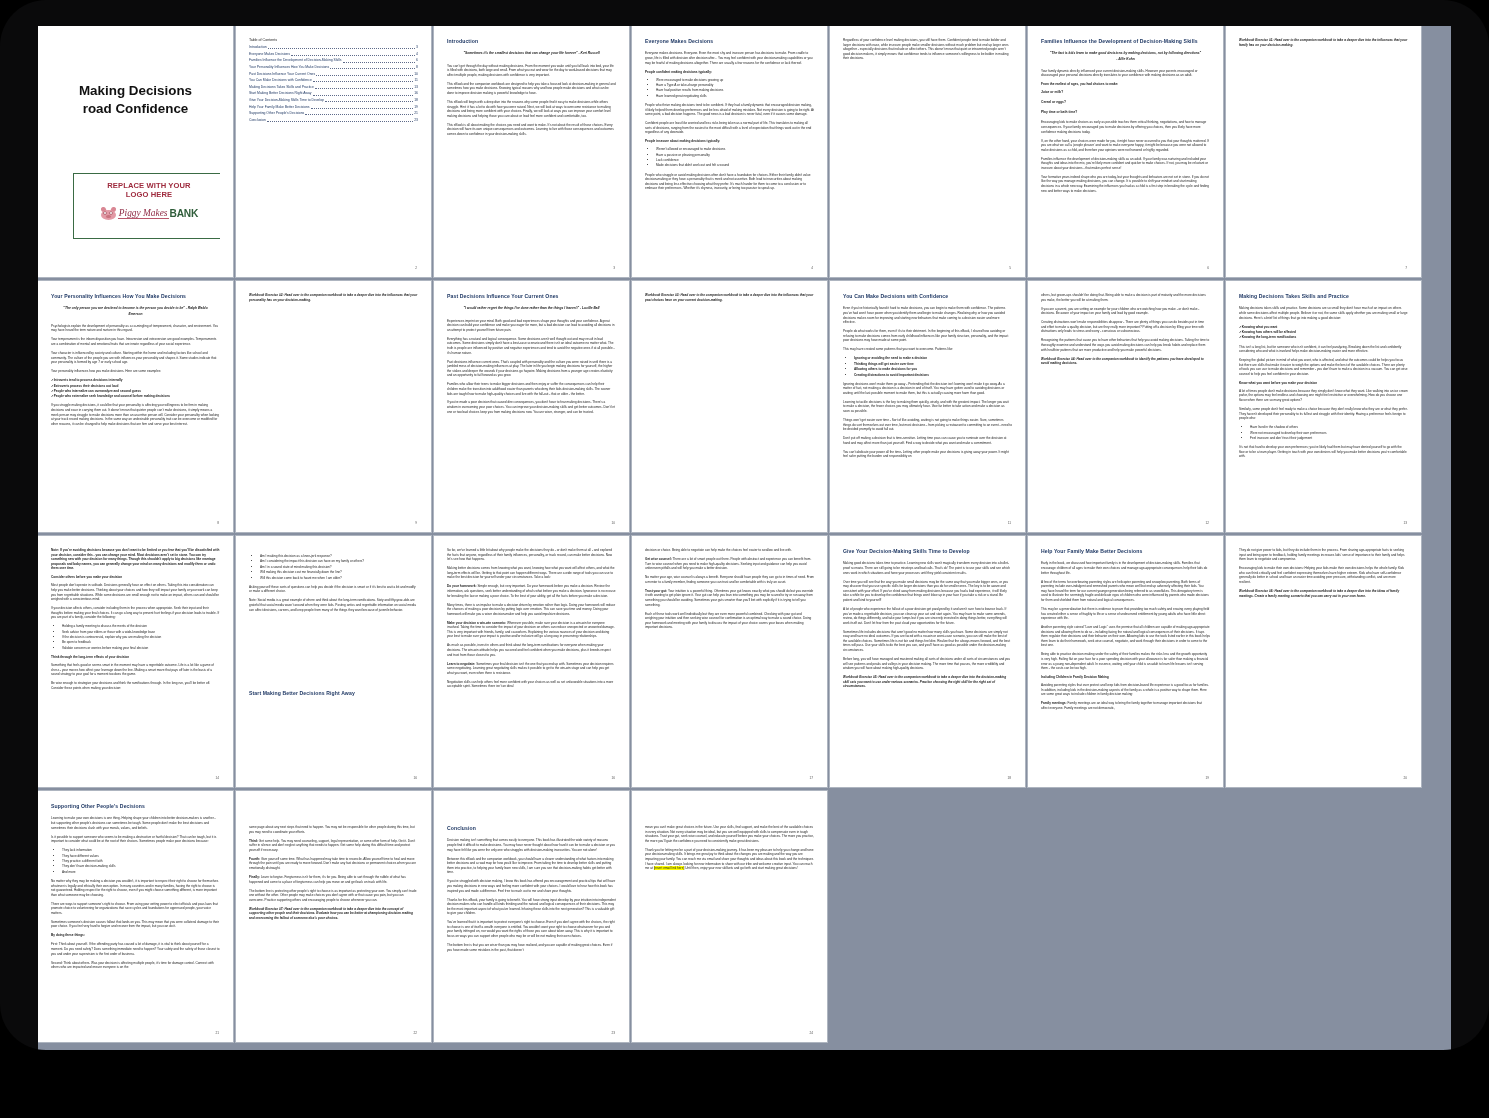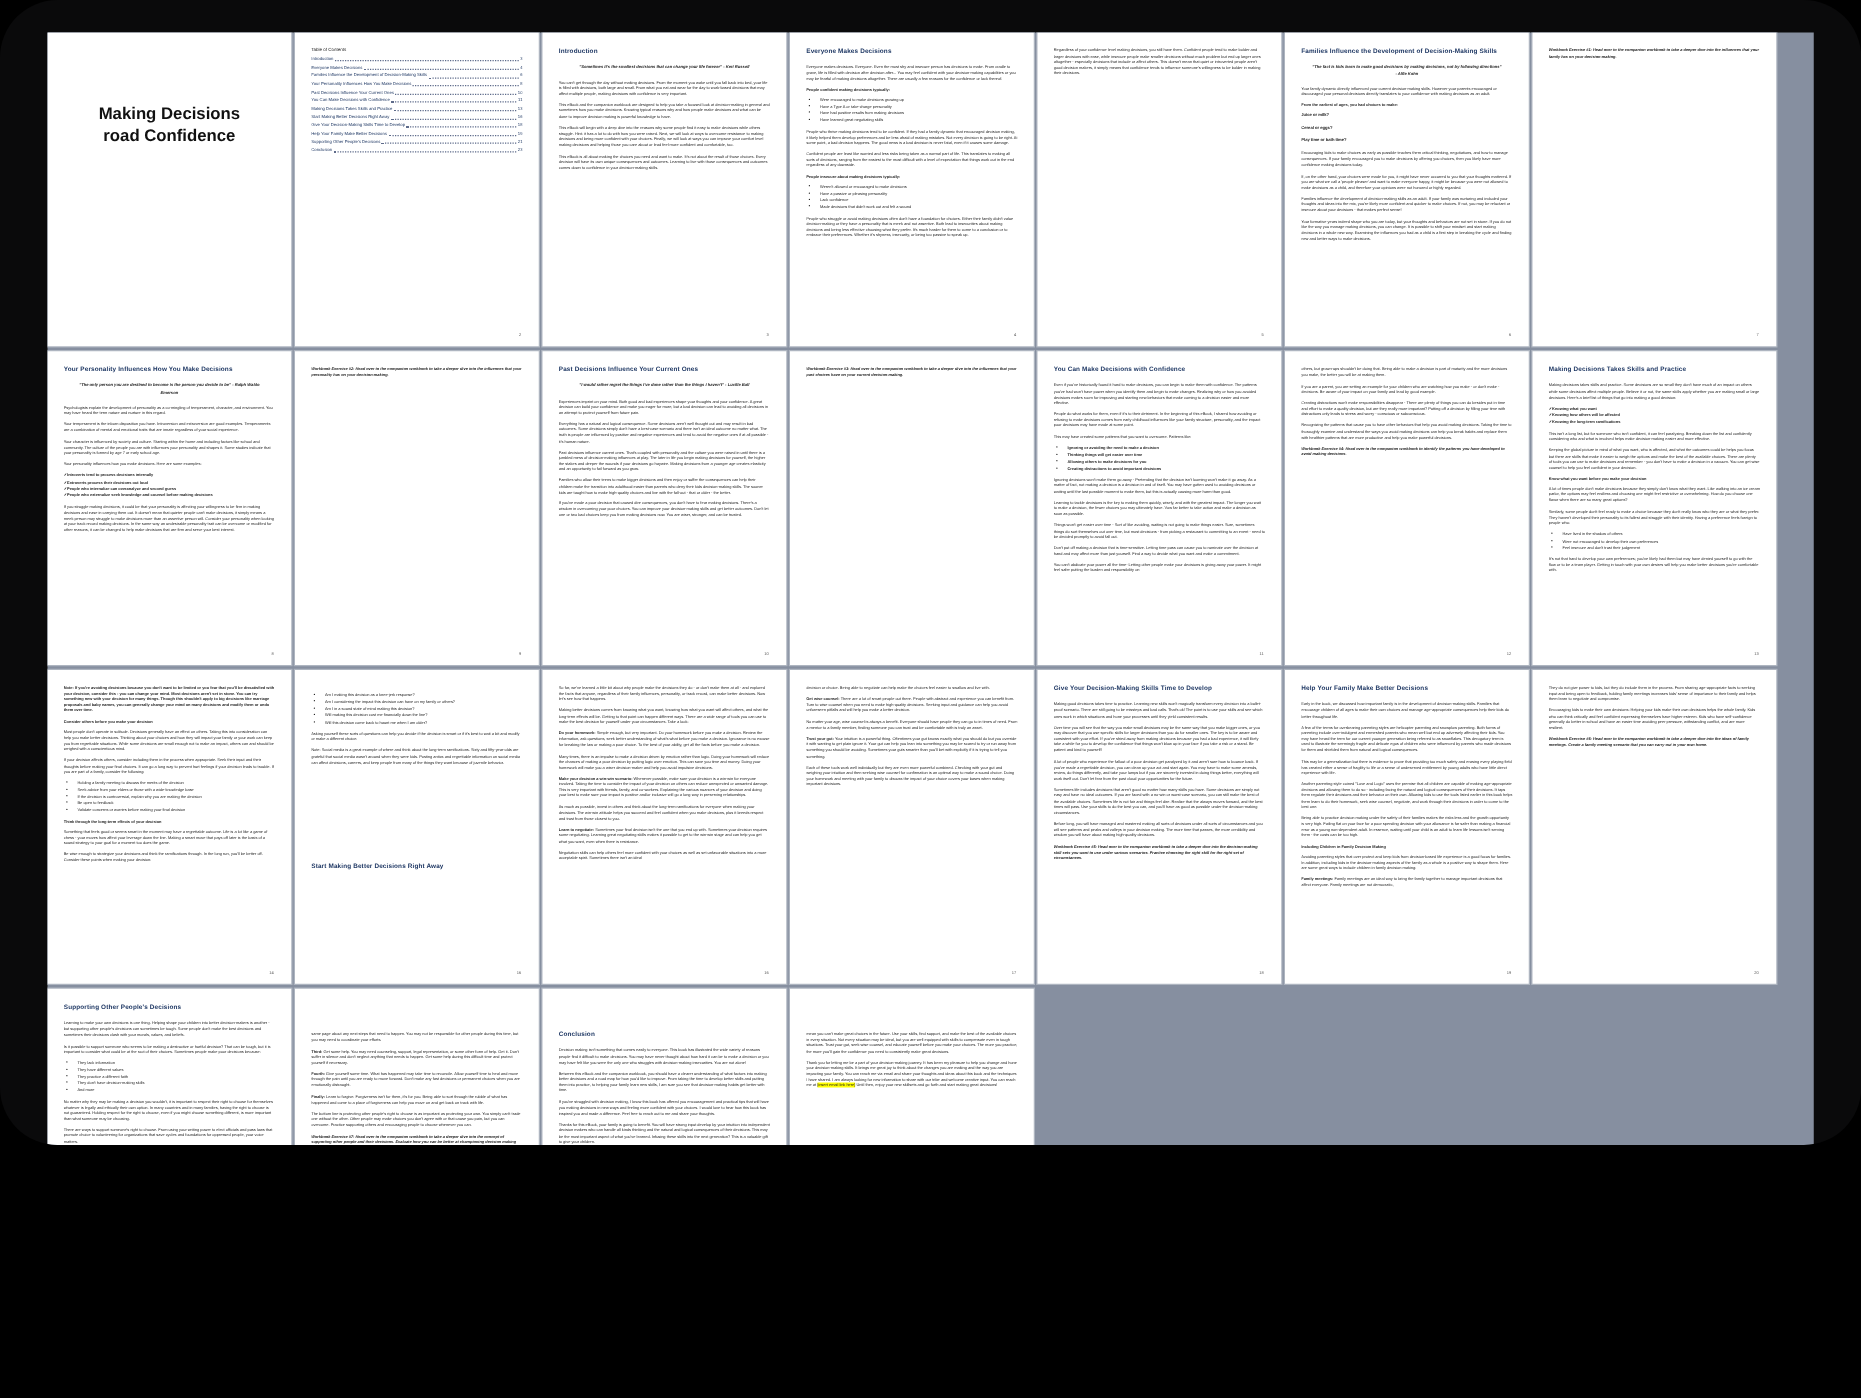--- a/index.html
+++ b/index.html
@@ -1,19 +1,19 @@
 <!DOCTYPE html>
 <html><head>
 <meta charset="utf-8">
 <style>
   html,body{margin:0;padding:0;background:#000;}
   body{width:1489px;height:1118px;overflow:hidden;font-family:"Liberation Sans",sans-serif;}
 
   
-  #frame{position:absolute;left:0;top:0;width:1489px;height:916px;background:#0a0a0b;
+  #frame{position:absolute;left:0;top:0;width:1489px;height:1050px;background:#0a0a0b;
          border-radius:46px;overflow:hidden;}
   #screen{position:absolute;left:38px;top:26px;width:1413px;height:1066px;background:#868fa0;
           overflow:hidden;}
 
   
   #pages{position:absolute;left:0;top:0;width:1413px;height:1066px;
          display:grid;grid-template-columns:repeat(7,195px);grid-auto-rows:251px;
          column-gap:3px;row-gap:4px;padding:0;}
   .page{background:#ffffff;position:relative;overflow:hidden;
         box-shadow:0 0 0 1px #aeb5c0;}
@@ -77,20 +77,38 @@
 <div id="frame">
   <div id="screen">
     <div id="pages">
 
       <div class="page">
         <div class="pg-inner">
           <div class="cover-title">
             <div>Making Decisions</div>
             <div>road Confidence</div>
           </div>
+          <div class="logo-box">
+            <div class="logo-l1">
+              <div>REPLACE WITH YOUR</div>
+              <div>LOGO HERE</div>
+            </div>
+            <div class="logo-row">
+              <div class="pig">
+                <div class="pig-ear-l"></div>
+                  <div class="pig-ear-r"></div>
+                <div class="pig-body"></div>
+                <div class="pig-eye-l"></div>
+                  <div class="pig-eye-r"></div>
+                <div class="pig-snout"></div>
+              </div>
+              <span class="logo-pm">Piggy Makes</span>
+              <span class="logo-bank">BANK</span>
+            </div>
+          </div>
         </div>
       </div>
 
       <div class="page">
         <div class="pg-inner">
           <div class="toc-h">Table of Contents</div>
           <div id="toc-list">
               <div class="toc-row">
                 <span class="lbl">Introduction</span>
                 <span class="dots"></span>

